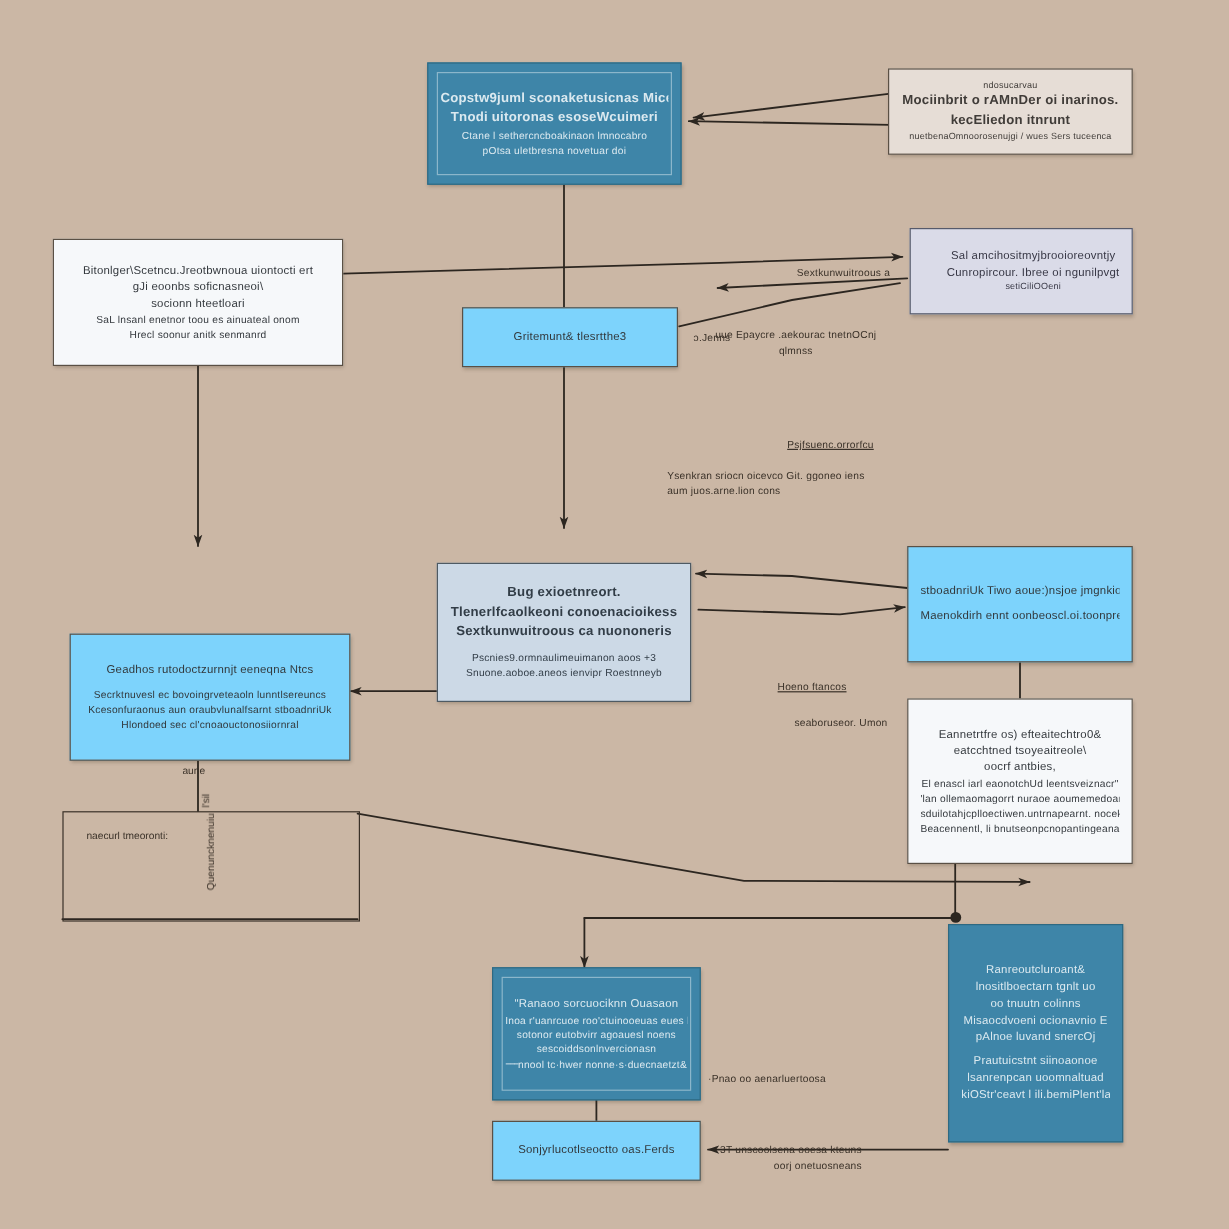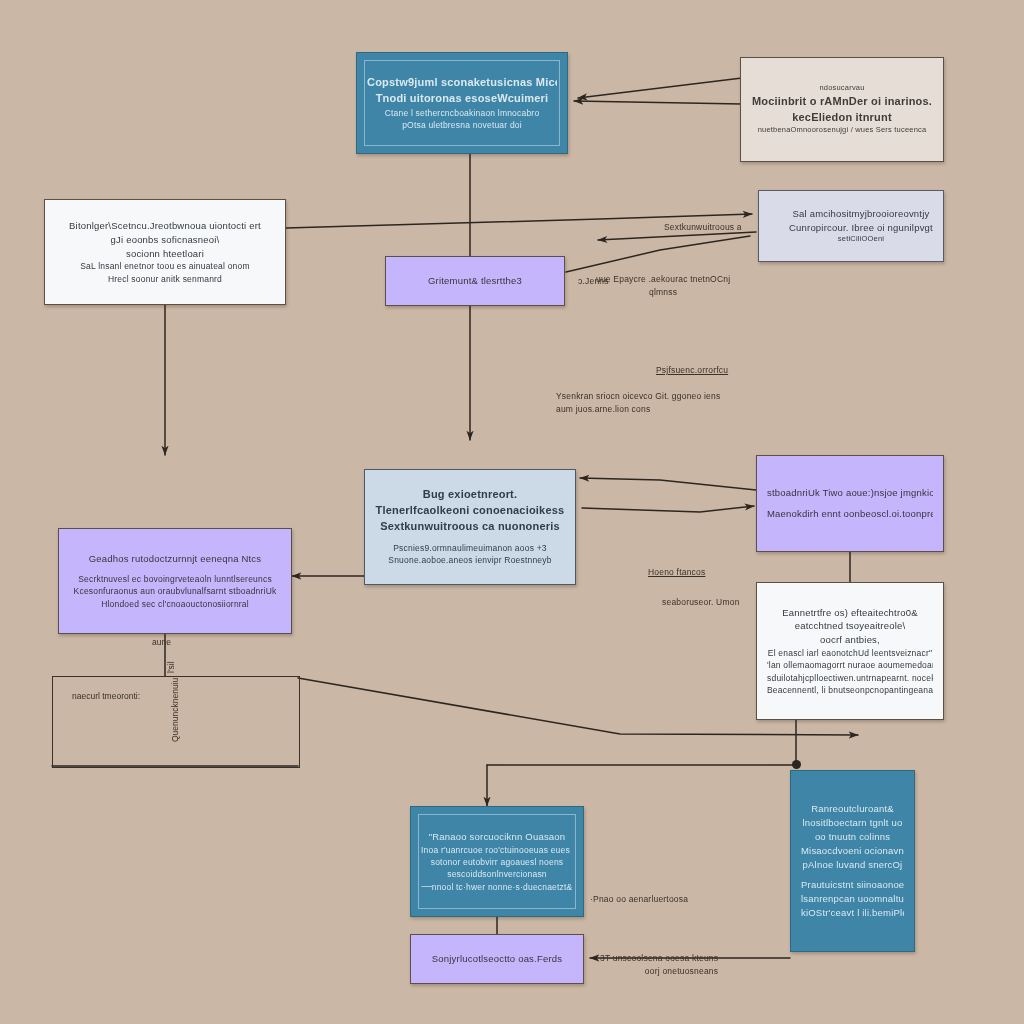--- a/index.html
+++ b/index.html
@@ -45,21 +45,21 @@
   .n-blue{
     background:#3e85a8;
     border-color:#2e6982;
     color:#e9f2f6;
   }
   .n-blue .inner-rule{
     position:absolute;inset:7px;
     border:1px solid rgba(233,242,246,.45);
     pointer-events:none;
   }
-  .n-white{background:#c4b5fd;color:#2b2b2b;border-color:#5a5045;}
+  .n-white{background:#7dd3fc;color:#2b2b2b;border-color:#5a5045;}
   .n-paper{background:#e6ddd6;color:#332f2c;border-color:#5a5045;}
   .n-steel{background:#ccd9e6;color:#25303a;border-color:#4e5a63;}
   .n-lilac{background:#dadbe8;color:#2a2a38;border-color:#565a6b;padding-left:30px;}
   .n-ice{background:#f6f8fa;color:#24292e;border-color:#5a5045;}
 
   .t-title{font-size:11px;font-weight:600;}
   .t-body{font-size:9.5px;font-weight:400;}
   .t-small{font-size:8.5px;font-weight:400;}
   .t-tiny{font-size:7.5px;font-weight:400;}
   .gap{height:7px;}
@@ -166,21 +166,21 @@
 <div class="group-label vert" style="left:166px;top:673px;">l'sil</div>
 
 <div class="node n-blue blurtext" style="left:356px;top:52px;width:212px;height:102px;">
   <span class="inner-rule"></span>
   <span class="ln t-title">Copstw9juml sconaketusicnas Miceb</span>
   <span class="ln t-title">Tnodi uitoronas esoseWcuimeri</span>
   <span class="ln t-small">Ctane l sethercncboakinaon lmnocabro</span>
   <span class="ln t-small">pOtsa uletbresna novetuar doi</span>
 </div>
 
-<div class="node n-paper blurtext" style="left:740px;top:57px;width:204px;height:105px;">
+<div class="node n-paper blurtext" style="left:740px;top:57px;width:204px;height:72px;">
   <span class="ln t-tiny">ndosucarvau</span>
   <span class="ln t-title">Mociinbrit o rAMnDer oi inarinos.</span>
   <span class="ln t-title">kecEliedon itnrunt</span>
   <span class="ln t-tiny">nuetbenaOmnoorosenujgi / wues Sers tuceenca</span>
 </div>
 
 <div class="node n-ice blurtext" style="left:44px;top:199px;width:242px;height:106px;">
   <span class="ln t-body">Bitonlger\Scetncu.Jreotbwnoua uiontocti ert</span>
   <span class="ln t-body">gJi eoonbs soficnasneoi\</span>
   <span class="ln t-body">socionn hteetloari</span>
@@ -233,21 +233,21 @@
 
 <div class="node n-blue blurtext" style="left:410px;top:806px;width:174px;height:111px;">
   <span class="inner-rule"></span>
   <span class="ln t-body">"Ranaoo sorcuociknn  Ouasaon</span>
   <span class="ln t-small">Inoa r'uanrcuoe roo'ctuinooeuas eues l</span>
   <span class="ln t-small">sotonor eutobvirr agoauesl noens</span>
   <span class="ln t-small">sescoiddsonlnvercionasn</span>
   <span class="ln t-small">᠆᠆᠆nnool tc·hwer nonne·s·duecnaetzt&amp;</span>
 </div>
 
-<div class="node n-blue blurtext" style="left:790px;top:770px;width:125px;height:182px;">
+<div class="node n-blue blurtext" style="left:790px;top:770px;width:146px;height:182px;">
   <span class="ln t-body">Ranreoutcluroant&amp;</span>
   <span class="ln t-body">lnositlboectarn tgnlt uo</span>
   <span class="ln t-body">oo tnuutn colinns</span>
   <span class="ln t-body">Misaocdvoeni ocionavnio E</span>
   <span class="ln t-body">pAlnoe luvand snercOj</span>
   <span class="gap"></span>
   <span class="ln t-body">Prautuicstnt siinoaonoe</span>
   <span class="ln t-body">lsanrenpcan uoomnaltuad</span>
   <span class="ln t-body">kiOStr'ceavt l ili.bemiPlent'lai</span>
 </div>

